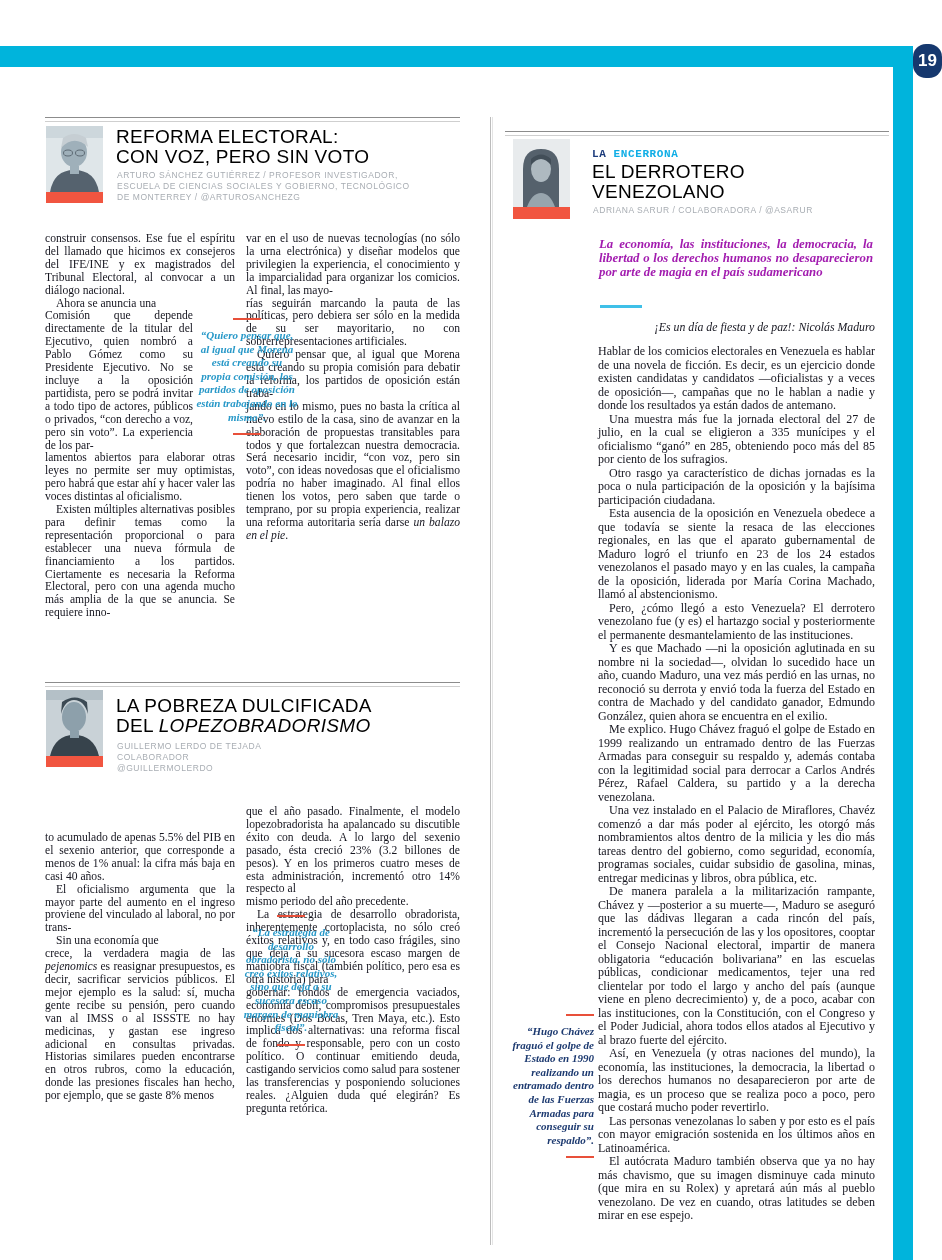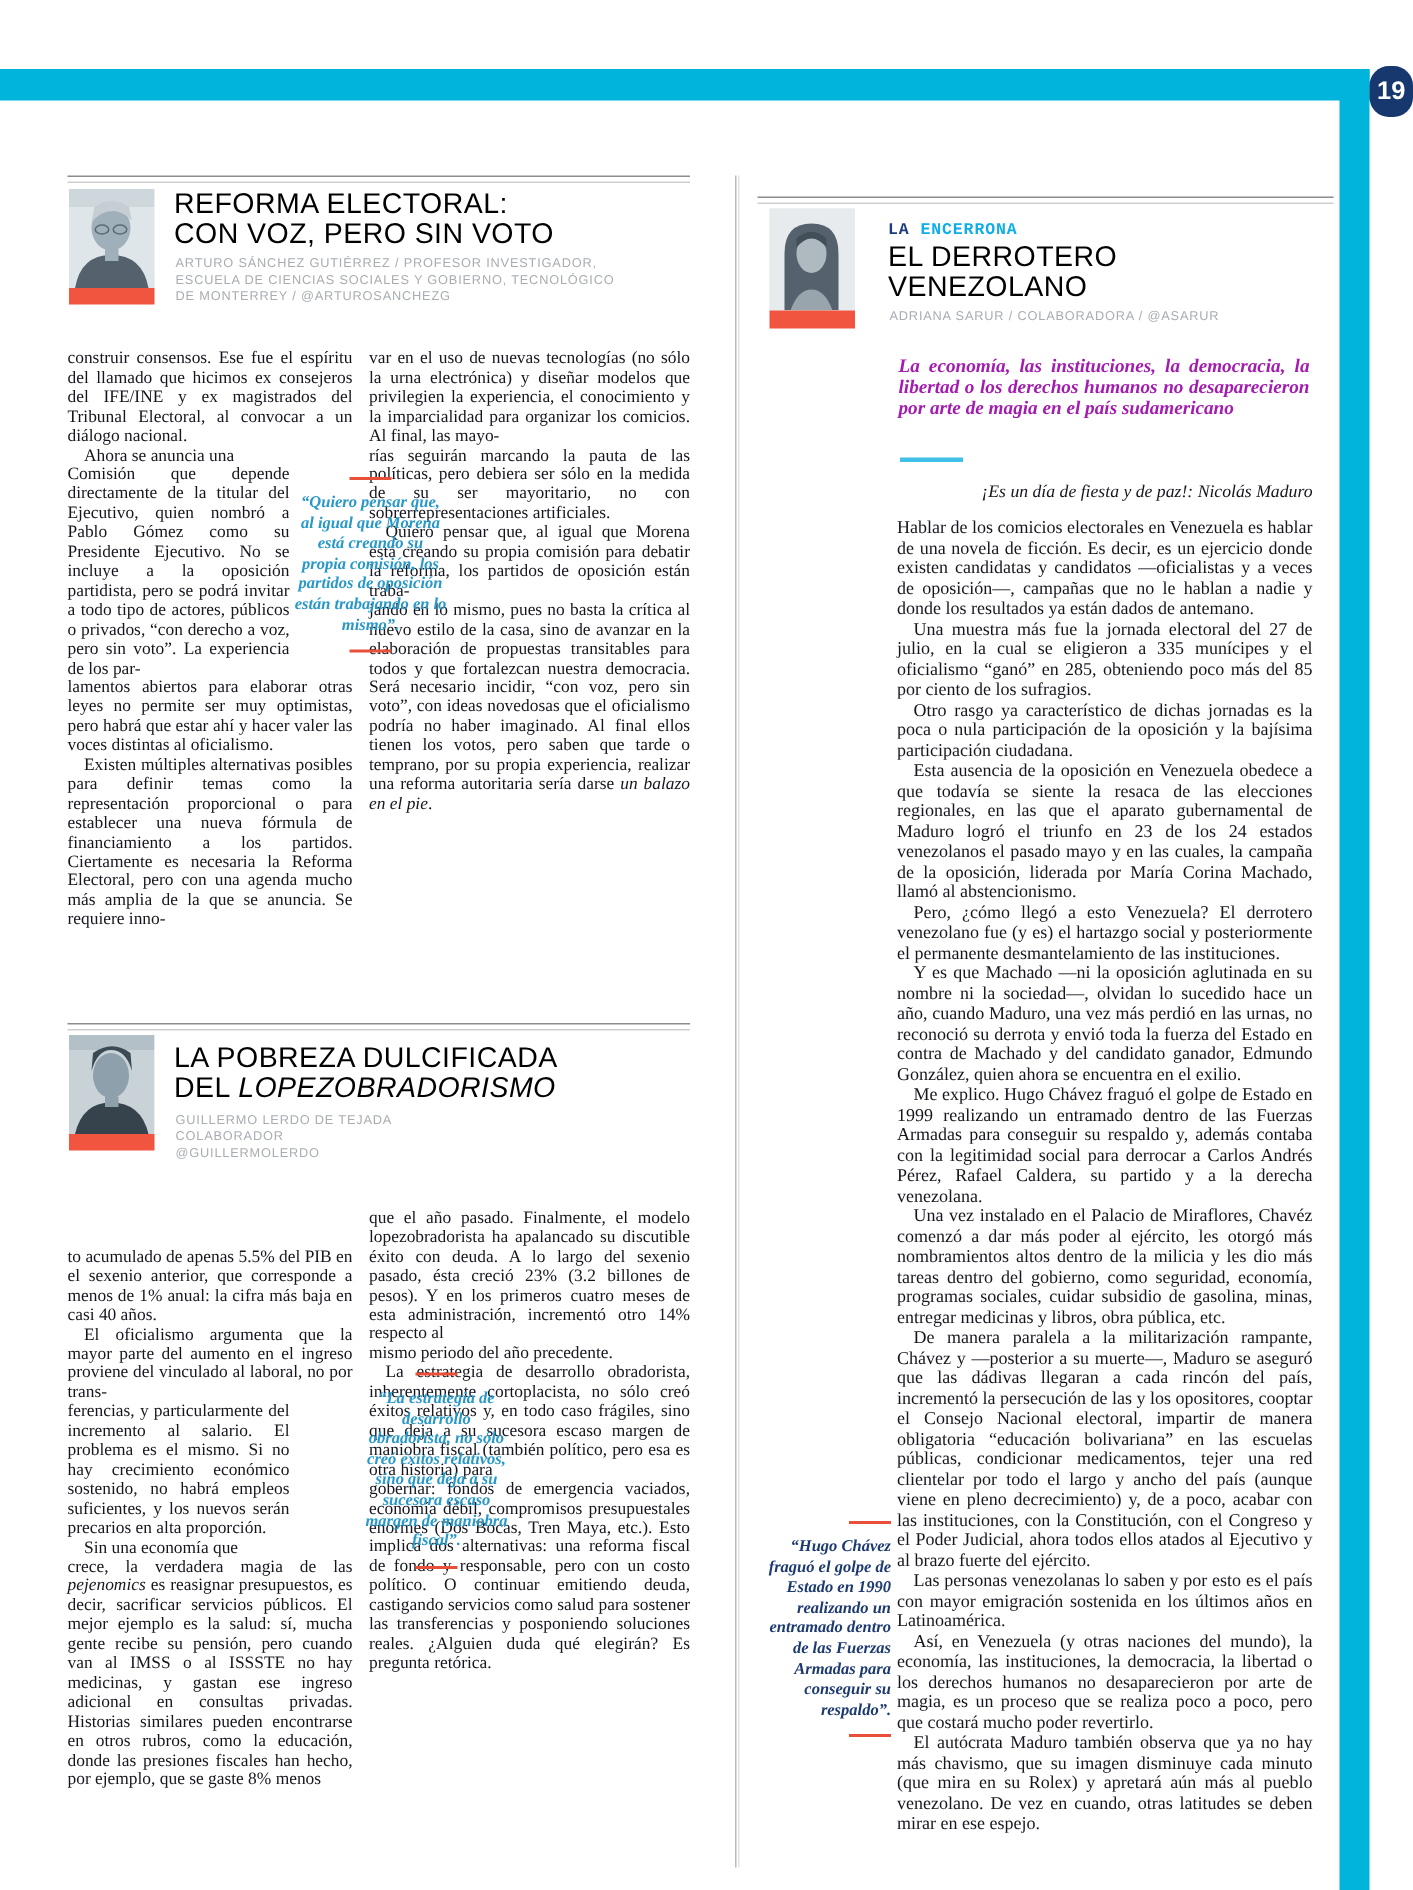--- a/index.html
+++ b/index.html
@@ -148,21 +148,20 @@
   </h1>
   <div class="byline by2">
     <span>GUILLERMO LERDO DE TEJADA</span>
     <span>COLABORADOR</span>
     <span>@GUILLERMOLERDO</span>
   </div>
 
   <div class="bodycol a2c1">
     <p class="seg">to acumulado de apenas 5.5% del PIB en el sexenio anterior, que corresponde a menos de 1% anual: la cifra más baja en casi 40 años.</p>
     <p class="seg ind">El oficialismo argumenta que la mayor parte del aumento en el ingreso proviene del vinculado al laboral, no por trans-</p>
-    <p class="seg narrow">ferencias, y particularmente del incremento al salario. El problema es el mismo. Si no hay crecimiento económico sostenido, no habrá empleos suficientes, y los nuevos serán precarios en alta proporción.</p>
     <p class="seg narrow ind">Sin una economía que</p>
     <p class="seg">crece, la verdadera magia de las <i>pejenomics</i> es reasignar presupuestos, es decir, sacrificar servicios públicos. El mejor ejemplo es la salud: sí, mucha gente recibe su pensión, pero cuando van al IMSS o al ISSSTE no hay medicinas, y gastan ese ingreso adicional en consultas privadas. Historias similares pueden encontrarse en otros rubros, como la educación, donde las presiones fiscales han hecho, por ejemplo, que se gaste 8% menos</p>
   </div>
   <div class="bodycol a2c2">
     <p class="seg">que el año pasado. Finalmente, el modelo lopezobradorista ha apalancado su discutible éxito con deuda. A lo largo del sexenio pasado, ésta creció 23% (3.2 billones de pesos). Y en los primeros cuatro meses de esta administración, incrementó otro 14% respecto al</p>
     <p class="seg rnarrow">mismo periodo del año precedente.</p>
     <p class="seg rnarrow ind">La estrategia de desarrollo obradorista, inherentemente cortoplacista, no sólo creó éxitos relativos y, en todo caso frágiles, sino que deja a su sucesora escaso margen de maniobra fiscal (también político, pero esa es otra historia) para</p>
     <p class="seg">gobernar: fondos de emergencia vaciados, economía débil, compromisos presupuestales enormes (Dos Bocas, Tren Maya, etc.). Esto implica dos alternativas: una reforma fiscal de fondo y responsable, pero con un costo político. O continuar emitiendo deuda, castigando servicios como salud para sostener las transferencias y posponiendo soluciones reales. ¿Alguien duda qué elegirán? Es pregunta retórica.</p>
   </div>
 
@@ -201,22 +200,22 @@
   <div class="bodycol body3">
     <p class="seg">Hablar de los comicios electorales en Venezuela es hablar de una novela de ficción. Es decir, es un ejercicio donde existen candidatas y candidatos —oficialistas y a veces de oposición—, campañas que no le hablan a nadie y donde los resultados ya están dados de antemano.</p>
     <p class="seg ind">Una muestra más fue la jornada electoral del 27 de julio, en la cual se eligieron a 335 munícipes y el oficialismo “ganó” en 285, obteniendo poco más del 85 por ciento de los sufragios.</p>
     <p class="seg ind">Otro rasgo ya característico de dichas jornadas es la poca o nula participación de la oposición y la bajísima participación ciudadana.</p>
     <p class="seg ind">Esta ausencia de la oposición en Venezuela obedece a que todavía se siente la resaca de las elecciones regionales, en las que el aparato gubernamental de Maduro logró el triunfo en 23 de los 24 estados venezolanos el pasado mayo y en las cuales, la campaña de la oposición, liderada por María Corina Machado, llamó al abstencionismo.</p>
     <p class="seg ind">Pero, ¿cómo llegó a esto Venezuela? El derrotero venezolano fue (y es) el hartazgo social y posteriormente el permanente desmantelamiento de las instituciones.</p>
     <p class="seg ind">Y es que Machado —ni la oposición aglutinada en su nombre ni la sociedad—, olvidan lo sucedido hace un año, cuando Maduro, una vez más perdió en las urnas, no reconoció su derrota y envió toda la fuerza del Estado en contra de Machado y del candidato ganador, Edmundo González, quien ahora se encuentra en el exilio.</p>
     <p class="seg ind">Me explico. Hugo Chávez fraguó el golpe de Estado en 1999 realizando un entramado dentro de las Fuerzas Armadas para conseguir su respaldo y, además contaba con la legitimidad social para derrocar a Carlos Andrés Pérez, Rafael Caldera, su partido y a la derecha venezolana.</p>
     <p class="seg ind">Una vez instalado en el Palacio de Miraflores, Chavéz comenzó a dar más poder al ejército, les otorgó más nombramientos altos dentro de la milicia y les dio más tareas dentro del gobierno, como seguridad, economía, programas sociales, cuidar subsidio de gasolina, minas, entregar medicinas y libros, obra pública, etc.</p>
     <p class="seg ind">De manera paralela a la militarización rampante, Chávez y —posterior a su muerte—, Maduro se aseguró que las dádivas llegaran a cada rincón del país, incrementó la persecución de las y los opositores, cooptar el Consejo Nacional electoral, impartir de manera obligatoria “educación bolivariana” en las escuelas públicas, condicionar medicamentos, tejer una red clientelar por todo el largo y ancho del país (aunque viene en pleno decrecimiento) y, de a poco, acabar con las instituciones, con la Constitución, con el Congreso y el Poder Judicial, ahora todos ellos atados al Ejecutivo y al brazo fuerte del ejército.</p>
+    <p class="seg ind">Así, en Venezuela (y otras naciones del mundo), la economía, las instituciones, la democracia, la libertad o los derechos humanos no desaparecieron por arte de magia, es un proceso que se realiza poco a poco, pero que costará mucho poder revertirlo.</p>
     <p class="seg ind">Las personas venezolanas lo saben y por esto es el país con mayor emigración sostenida en los últimos años en Latinoamérica.</p>
-    <p class="seg ind">Así, en Venezuela (y otras naciones del mundo), la economía, las instituciones, la democracia, la libertad o los derechos humanos no desaparecieron por arte de magia, es un proceso que se realiza poco a poco, pero que costará mucho poder revertirlo.</p>
     <p class="seg ind">El autócrata Maduro también observa que ya no hay más chavismo, que su imagen disminuye cada minuto (que mira en su Rolex) y apretará aún más al pueblo venezolano. De vez en cuando, otras latitudes se deben mirar en ese espejo.</p>
   </div>
 
   <aside class="pquote q3">
     <div class="pqrule"></div>
     <div class="pqtext">“Hugo Chávez fraguó el golpe de Estado en 1990 realizando un entramado dentro de las Fuerzas Armadas para conseguir su respaldo”.</div>
     <div class="pqrule pqb"></div>
   </aside>
 
 </div>

